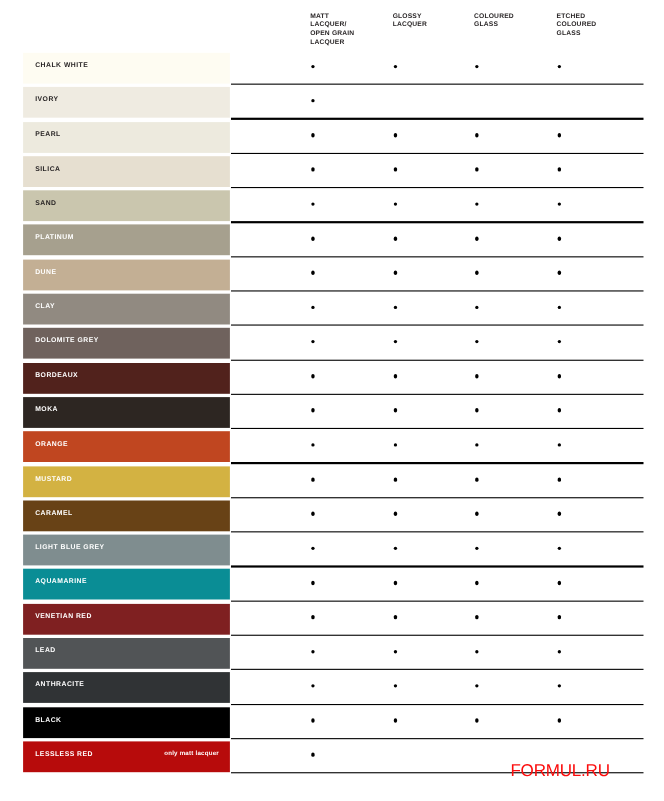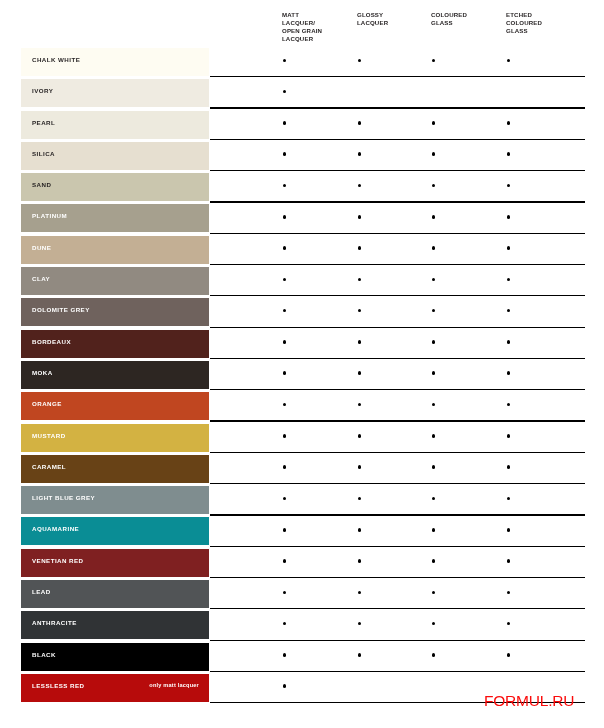--- a/index.html
+++ b/index.html
@@ -87,21 +87,21 @@
     top: 10.5px;
     width: 3.6px;
     height: 3.6px;
     border-radius: 50%;
     background: #000000;
   }
 
   
   #watermark {
     position: absolute;
-    left: 484px;
+    left: 464px;
     top: 692px;
     font-size: 15.5px;
     font-weight: normal;
     letter-spacing: -0.2px;
     color: #fb0b0b;
     font-family: "Liberation Sans", sans-serif;
   }
 </style>
 </head>
 <body>

